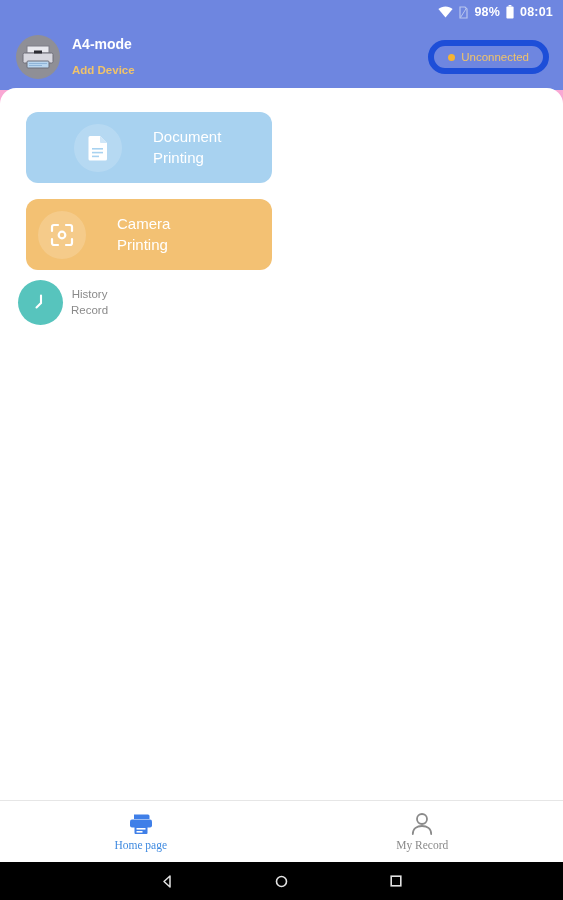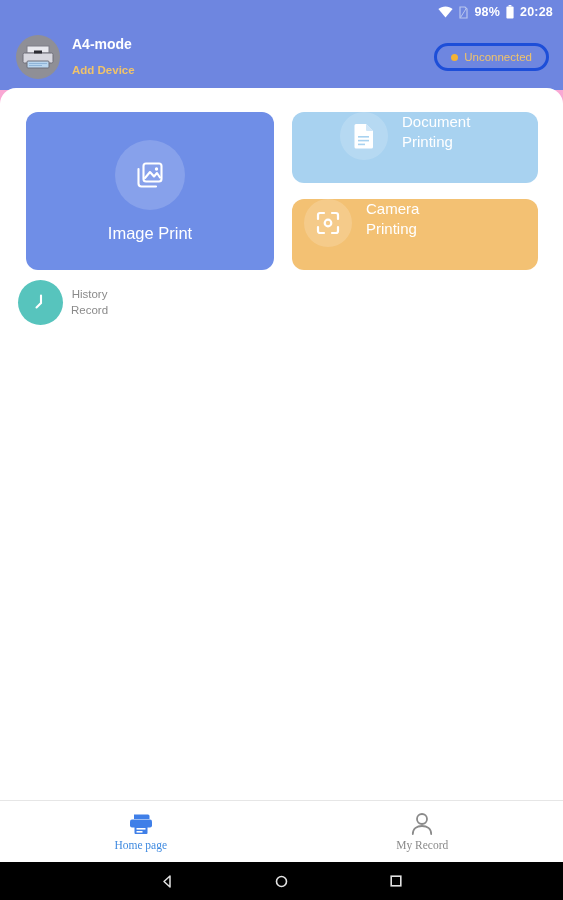--- a/index.html
+++ b/index.html
@@ -78,21 +78,21 @@
     color: #f0c36a;
     font-size: 11.5px;
     line-height: 1.1;
     font-weight: bold;
   }
   .conn-badge {
     margin-left: auto;
     display: flex;
     align-items: center;
     gap: 6px;
-    border: 3px solid #1d4ed8;
+    border: 6px solid #1d4ed8;
     border-radius: 20px;
     padding: 5px 14px;
     color: #f0c36a;
     font-size: 11.5px;
   }
   .conn-dot {
     width: 7px; height: 7px;
     border-radius: 50%;
     background: #f5b335;
     flex: 0 0 auto;
@@ -130,22 +130,23 @@
   .card-col {
     display: flex;
     flex-direction: column;
     gap: 16px;
   }
   .card-small {
     width: 246px;
     height: 71px;
     border-radius: 12px;
     display: flex;
+    align-items: center;
     padding-left: 48px;
-    gap: 14px;
+    gap: 31px;
   }
   .card-doc { background: #a8d2f0; }
   .card-cam { background: #f3c173; padding-left: 12px; }
 
   .icon-circle {
     border-radius: 50%;
     background: rgba(255,255,255,0.17);
     display: flex;
     align-items: center;
     justify-content: center;
@@ -262,21 +263,21 @@
         <path d="M1.5 11.5 L7.5 2" stroke="#b9c6ee" stroke-width="1"></path>
       </svg>
     </span>
     <span class="sb-text">98%</span>
     <span class="sb-icon">
       <svg width="8" height="14" viewBox="0 0 8 14" fill="#ffffff">
         <rect x="2.5" y="0" width="3" height="1.6" rx="0.4"></rect>
         <rect x="0.4" y="1.6" width="7.2" height="12" rx="1"></rect>
       </svg>
     </span>
-    <span class="sb-text">20:28</span>
+    <span class="sb-text">08:01</span>
   </div>
 
   <div class="header">
     <div class="device-avatar">
       <svg width="34" height="26" viewBox="0 0 34 26">
         <rect x="6" y="2" width="22" height="7" fill="#e9e9ef" stroke="#7e7e88" stroke-width="1"></rect>
         <rect x="2" y="9" width="30" height="10" rx="1.5" fill="#d7d7df" stroke="#6f6f79" stroke-width="1"></rect>
         <rect x="13" y="6.5" width="8" height="3" fill="#2b2b33"></rect>
         <rect x="6" y="17" width="22" height="7" rx="1" fill="#b9d5ef" stroke="#6f6f79" stroke-width="1"></rect>
         <rect x="8" y="19" width="18" height="1" fill="#8fb4d8"></rect>
@@ -292,31 +293,20 @@
     <div class="conn-badge">
       <span class="conn-dot"></span>
       <span>Unconnected</span>
     </div>
   </div>
 
   <div class="panel">
 
     <div class="cards">
 
-      <div class="card-big">
-        <div class="icon-circle icon-circle-lg">
-          <svg width="34" height="34" viewBox="0 0 34 34" fill="none" stroke="#ffffff" stroke-width="2.1" stroke-linejoin="round">
-            <rect x="10.5" y="5.5" width="18" height="18" rx="2.5"></rect>
-            <path d="M12 20 L17 14 L21 18.5 L24 15 L27 19.5" stroke-linecap="round"></path>
-            <circle cx="23.5" cy="11" r="1.7" fill="#ffffff" stroke="none"></circle>
-            <path d="M23 28.5 H8.5 A3 3 0 0 1 5.5 25.5 V11" stroke-linecap="round"></path>
-          </svg>
-        </div>
-        <div class="card-label-big">Image Print</div>
-      </div>
 
       <div class="card-col">
 
         <div class="card-small card-doc">
           <div class="icon-circle icon-circle-sm">
             <svg width="22" height="26" viewBox="0 0 22 26" fill="#ffffff">
               <path d="M3 1 H13 L20 8 V24 A1.5 1.5 0 0 1 18.5 25.5 H3 A1.5 1.5 0 0 1 1.5 24 V2.5 A1.5 1.5 0 0 1 3 1 Z"></path>
               <path d="M13 1 L20 8 H14 A1 1 0 0 1 13 7 Z" fill="#cfe6f8"></path>
               <rect x="5" y="13" width="11" height="1.6" fill="#a8d2f0"></rect>
               <rect x="5" y="16.8" width="11" height="1.6" fill="#a8d2f0"></rect>

